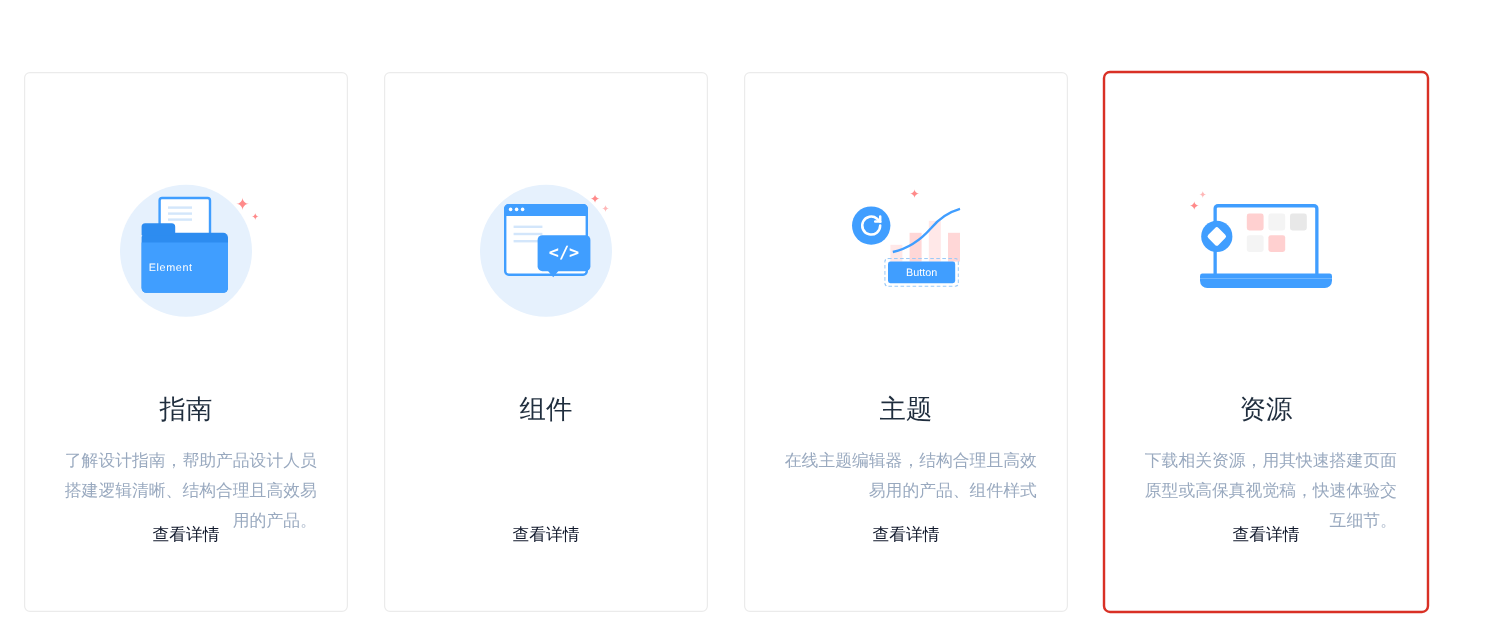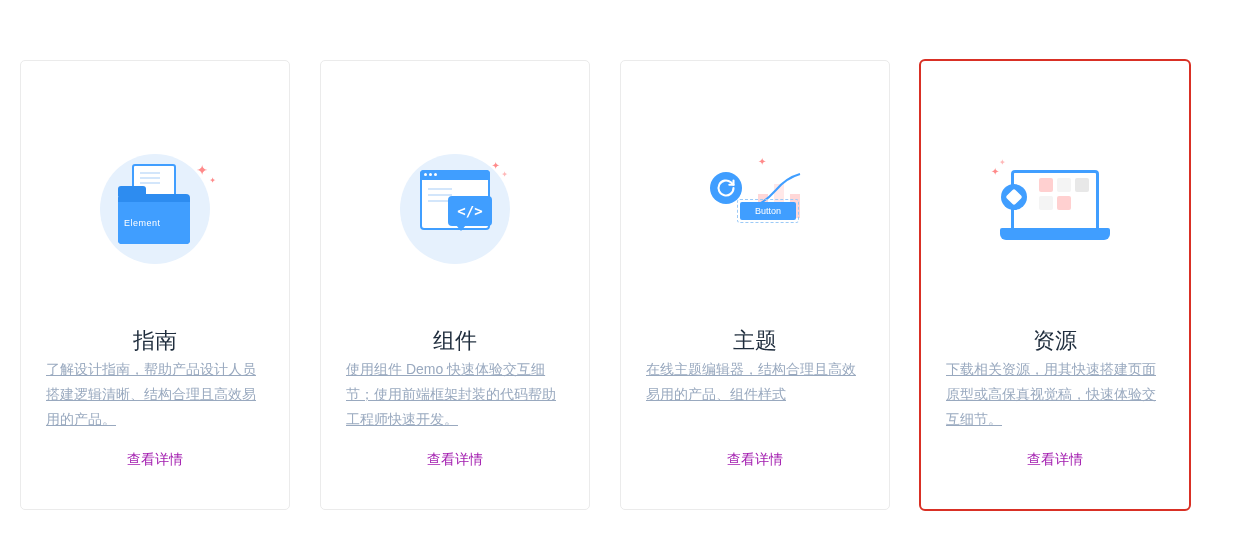--- a/index.html
+++ b/index.html
@@ -35,35 +35,34 @@
       display: flex;
       align-items: center;
       justify-content: center;
       margin-top: 60px;
     }
     .card-title {
       font-size: 22px;
       color: #1f2d3d;
       font-weight: 400;
       margin-top: 30px;
-      margin-bottom: 1px;
+      margin-bottom: 15px;
     }
     .card-description {
       font-size: 14px;
       color: #99a9bf;
       line-height: 1.8;
-      text-align: left;
+      text-align: right;
       padding: 0 5px;
-      text-decoration: underline;
     }
     .card-link {
       font-size: 14px;
-      color: #a21caf;
+      color: #0f172a;
       position: absolute;
-      bottom: 40px;
+      bottom: 54px;
       cursor: pointer;
     }
 
     
     .icon-guide { position: relative; width: 110px; height: 110px; }
     .icon-guide .circle { position:absolute; top:50%; left:50%; transform:translate(-50%,-50%); width:110px; height:110px; background:#e6f1fd; border-radius:50%; }
     .icon-guide .doc { position:absolute; left:32px; top:10px; width:44px; height:54px; background:#fff; border:2px solid #409eff; border-radius:3px; }
     .icon-guide .doc::before { content:''; position:absolute; top:6px; left:6px; width:20px; height:2px; background:#d3e6fb; box-shadow: 0 5px 0 #d3e6fb, 0 10px 0 #d3e6fb; }
     .icon-guide .folder-back { position:absolute; left:18px; top:40px; width:72px; height:50px; background:#2d8cf0; border-radius:4px; }
     .icon-guide .folder-back::before { content:''; position:absolute; top:-8px; left:0; width:28px; height:10px; background:#2d8cf0; border-radius:3px 3px 0 0; }
@@ -90,21 +89,21 @@
     .icon-theme { position: relative; width: 110px; height: 110px; }
     .icon-theme .refresh { position:absolute; left:10px; top:18px; width:32px; height:32px; background:#409eff; border-radius:50%; display:flex; align-items:center; justify-content:center; }
     .icon-theme .refresh svg { width:20px; height:20px; }
     .icon-theme .chart { position:absolute; left:42px; top:24px; width:58px; height:40px; }
     .icon-theme .bar { position:absolute; bottom:0; width:10px; background:#ffd7d7; }
     .icon-theme .b1 { left:0; height:14px; background:#ffe8e8; }
     .icon-theme .b2 { left:16px; height:24px; }
     .icon-theme .b3 { left:32px; height:34px; background:#ffe8e8; }
     .icon-theme .b4 { left:48px; height:24px; }
     .icon-theme .curve { position:absolute; left:42px; top:18px; width:60px; height:40px; }
-    .icon-theme .btn { position:absolute; left:40px; top:48px; width:56px; height:18px; background:#409eff; border-radius:2px; display:flex; align-items:center; justify-content:center; }
+    .icon-theme .btn { position:absolute; left:40px; top:64px; width:56px; height:18px; background:#409eff; border-radius:2px; display:flex; align-items:center; justify-content:center; }
     .icon-theme .btn::after { content:''; position:absolute; left:-3px; top:-3px; right:-3px; bottom:-3px; border:1px dashed #9ccaf7; border-radius:3px; }
     .icon-theme .btn-text { color:#fff; font-size:9px; }
     .icon-theme .spark { position:absolute; left:58px; top:2px; color:#ff8a8a; font-size:10px; }
 
     
     .icon-resource { position: relative; width: 120px; height: 110px; }
     .icon-resource .screen { position:absolute; left:16px; top:16px; width:88px; height:62px; background:#fff; border:3px solid #409eff; border-bottom:none; border-radius:4px 4px 0 0; }
     .icon-resource .base { position:absolute; left:5px; top:78px; width:110px; height:8px; background:#409eff; border-radius:0 0 6px 6px; }
     .icon-resource .base::before { content:''; position:absolute; left:0; right:0; top:-4px; height:4px; background:#409eff; border-radius:2px 2px 0 0; }
     .icon-resource .diamond { position:absolute; left:6px; top:30px; width:26px; height:26px; background:#409eff; border-radius:50%; display:flex; align-items:center; justify-content:center; }
@@ -154,21 +153,20 @@
           </div>
         <div class="win-lines"></div>
         <div class="tag">
             <span class="tag-text">&lt;/&gt;</span>
           </div>
         <div class="spark">✦</div>
         <div class="spark2">✦</div>
       </div>
     </div>
     <h3 class="card-title">组件</h3>
-    <p class="card-description">使用组件 Demo 快速体验交互细节；使用前端框架封装的代码帮助工程师快速开发。</p>
     <a class="card-link">查看详情</a>
   </div>
 
   <div class="card">
     <div class="icon-area">
       <div class="icon-theme">
         <div class="refresh">
           <svg viewBox="0 0 24 24" fill="none" stroke="#fff" stroke-width="2.5" stroke-linecap="round">
             <path d="M21 12a9 9 0 1 1-3.2-6.9L21 8"></path>
             <path d="M21 3v5h-5"></path>

